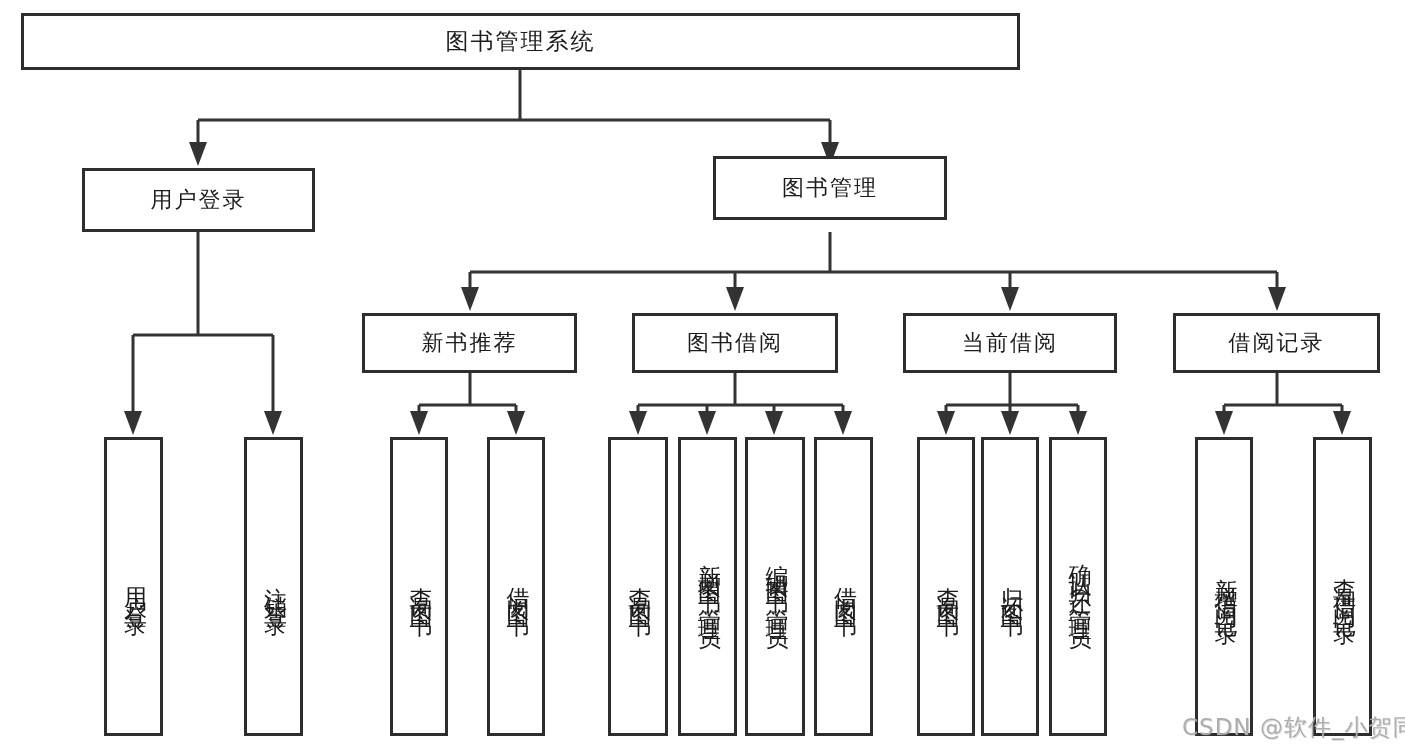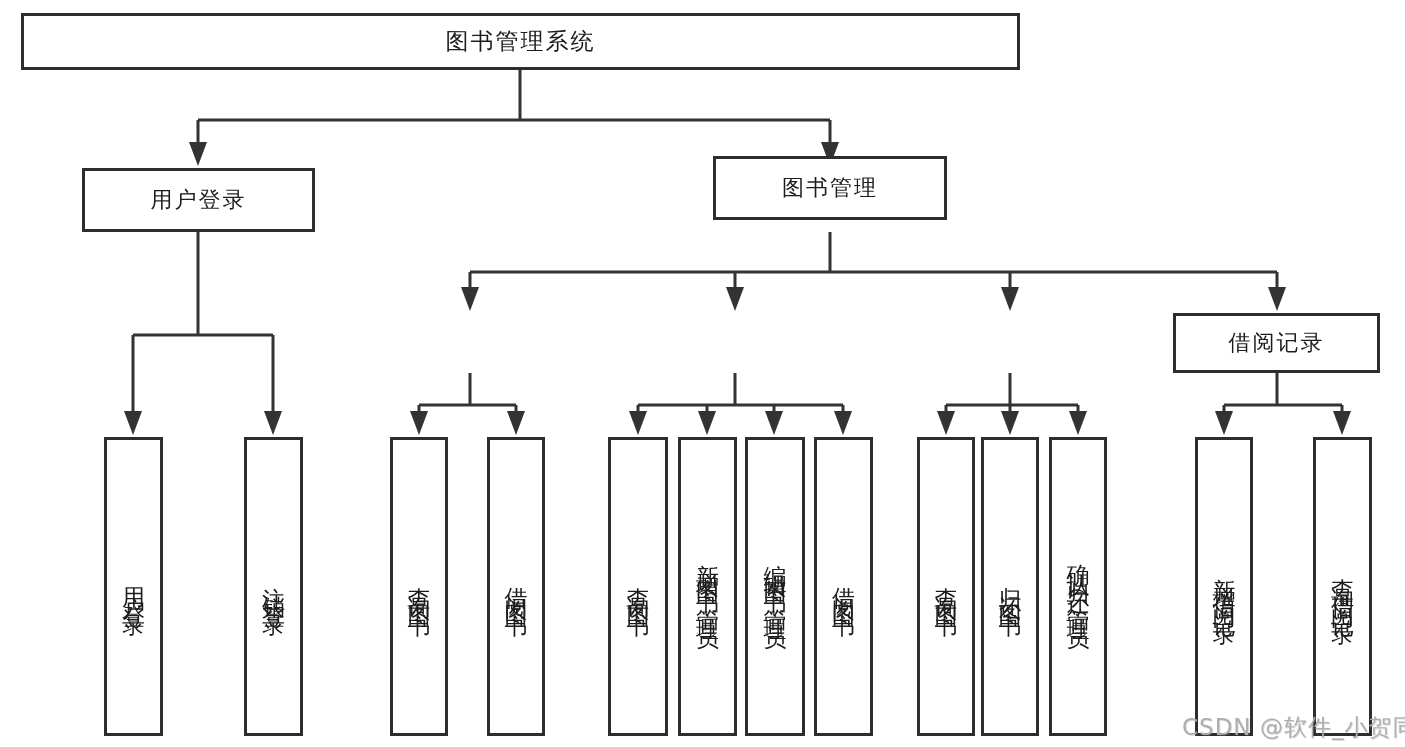--- a/index.html
+++ b/index.html
@@ -19,20 +19,21 @@
     width: 1405px; height: 747px;
   }
   .node {
     position: absolute;
     border: 3px solid #2d2d2d;
     background: #ffffff;
     display: flex;
     align-items: center;
     justify-content: center;
     text-align: center;
+    font-family: Liberation Mono, monospace;
   }
   .hbox { font-size: 22px; letter-spacing: 2px; }
   .root-box { font-size: 23px; }
   .vbox .vt {
     writing-mode: vertical-rl;
     text-orientation: mixed;
     font-size: 23px;
     letter-spacing: 9px;
     line-height: 1;
     white-space: nowrap;
@@ -107,20 +108,29 @@
     <span>图书管理系统</span>
   </div>
 
   <div class="node hbox" style="left:82px; top:168px; width:233px; height:64px;">
     <span>用户登录</span>
   </div>
   <div class="node hbox" style="left:713px; top:156px; width:234px; height:64px;">
     <span>图书管理</span>
   </div>
 
+  <div class="node hbox" style="left:362px; top:313px; width:215px; height:60px;">
+    <span>新书推荐</span>
+  </div>
+  <div class="node hbox" style="left:632px; top:313px; width:206px; height:60px;">
+    <span>图书借阅</span>
+  </div>
+  <div class="node hbox" style="left:903px; top:313px; width:214px; height:60px;">
+    <span>当前借阅</span>
+  </div>
   <div class="node hbox" style="left:1173px; top:313px; width:207px; height:60px;">
     <span>借阅记录</span>
   </div>
 
   <div class="node vbox" style="left:104px; top:437px; width:59px; height:299px;">
     <span class="vt">用户登录</span>
   </div>
   <div class="node vbox" style="left:244px; top:437px; width:59px; height:299px;">
     <span class="vt">注销登录</span>
   </div>

